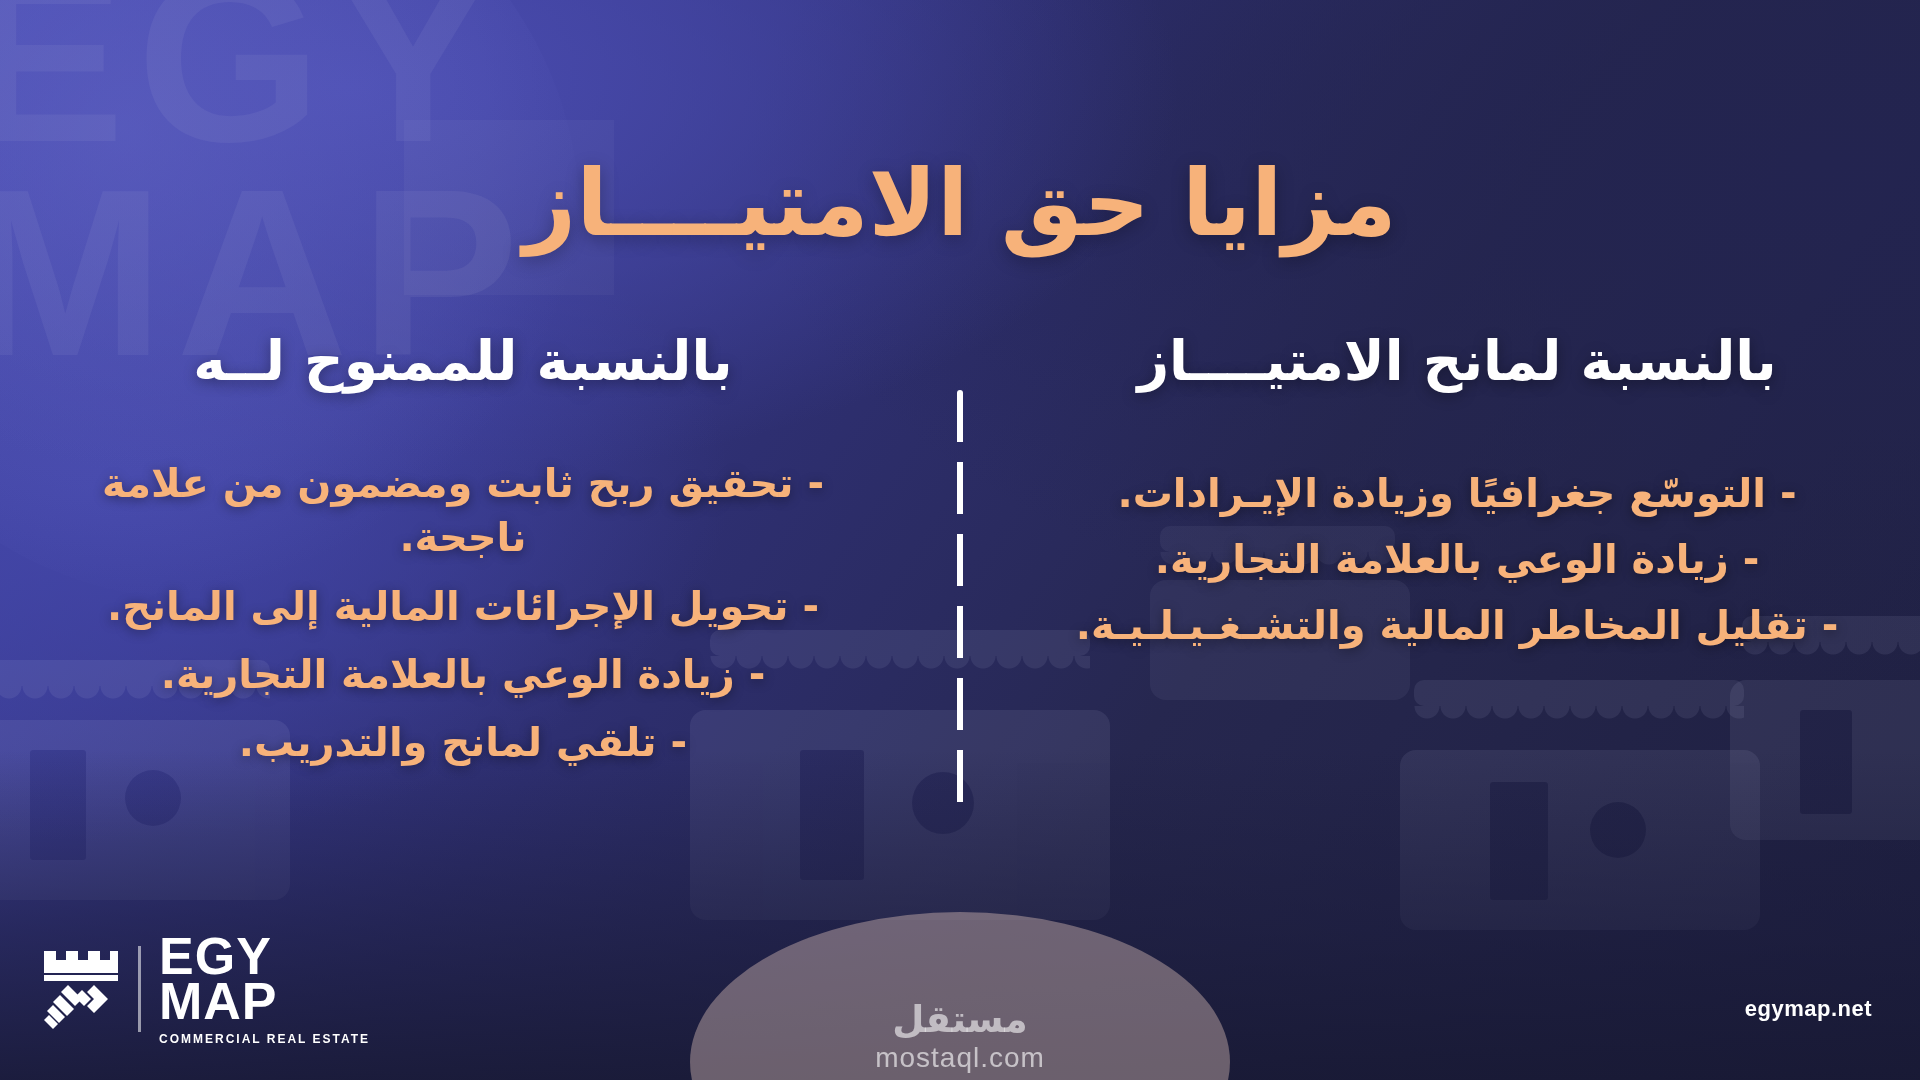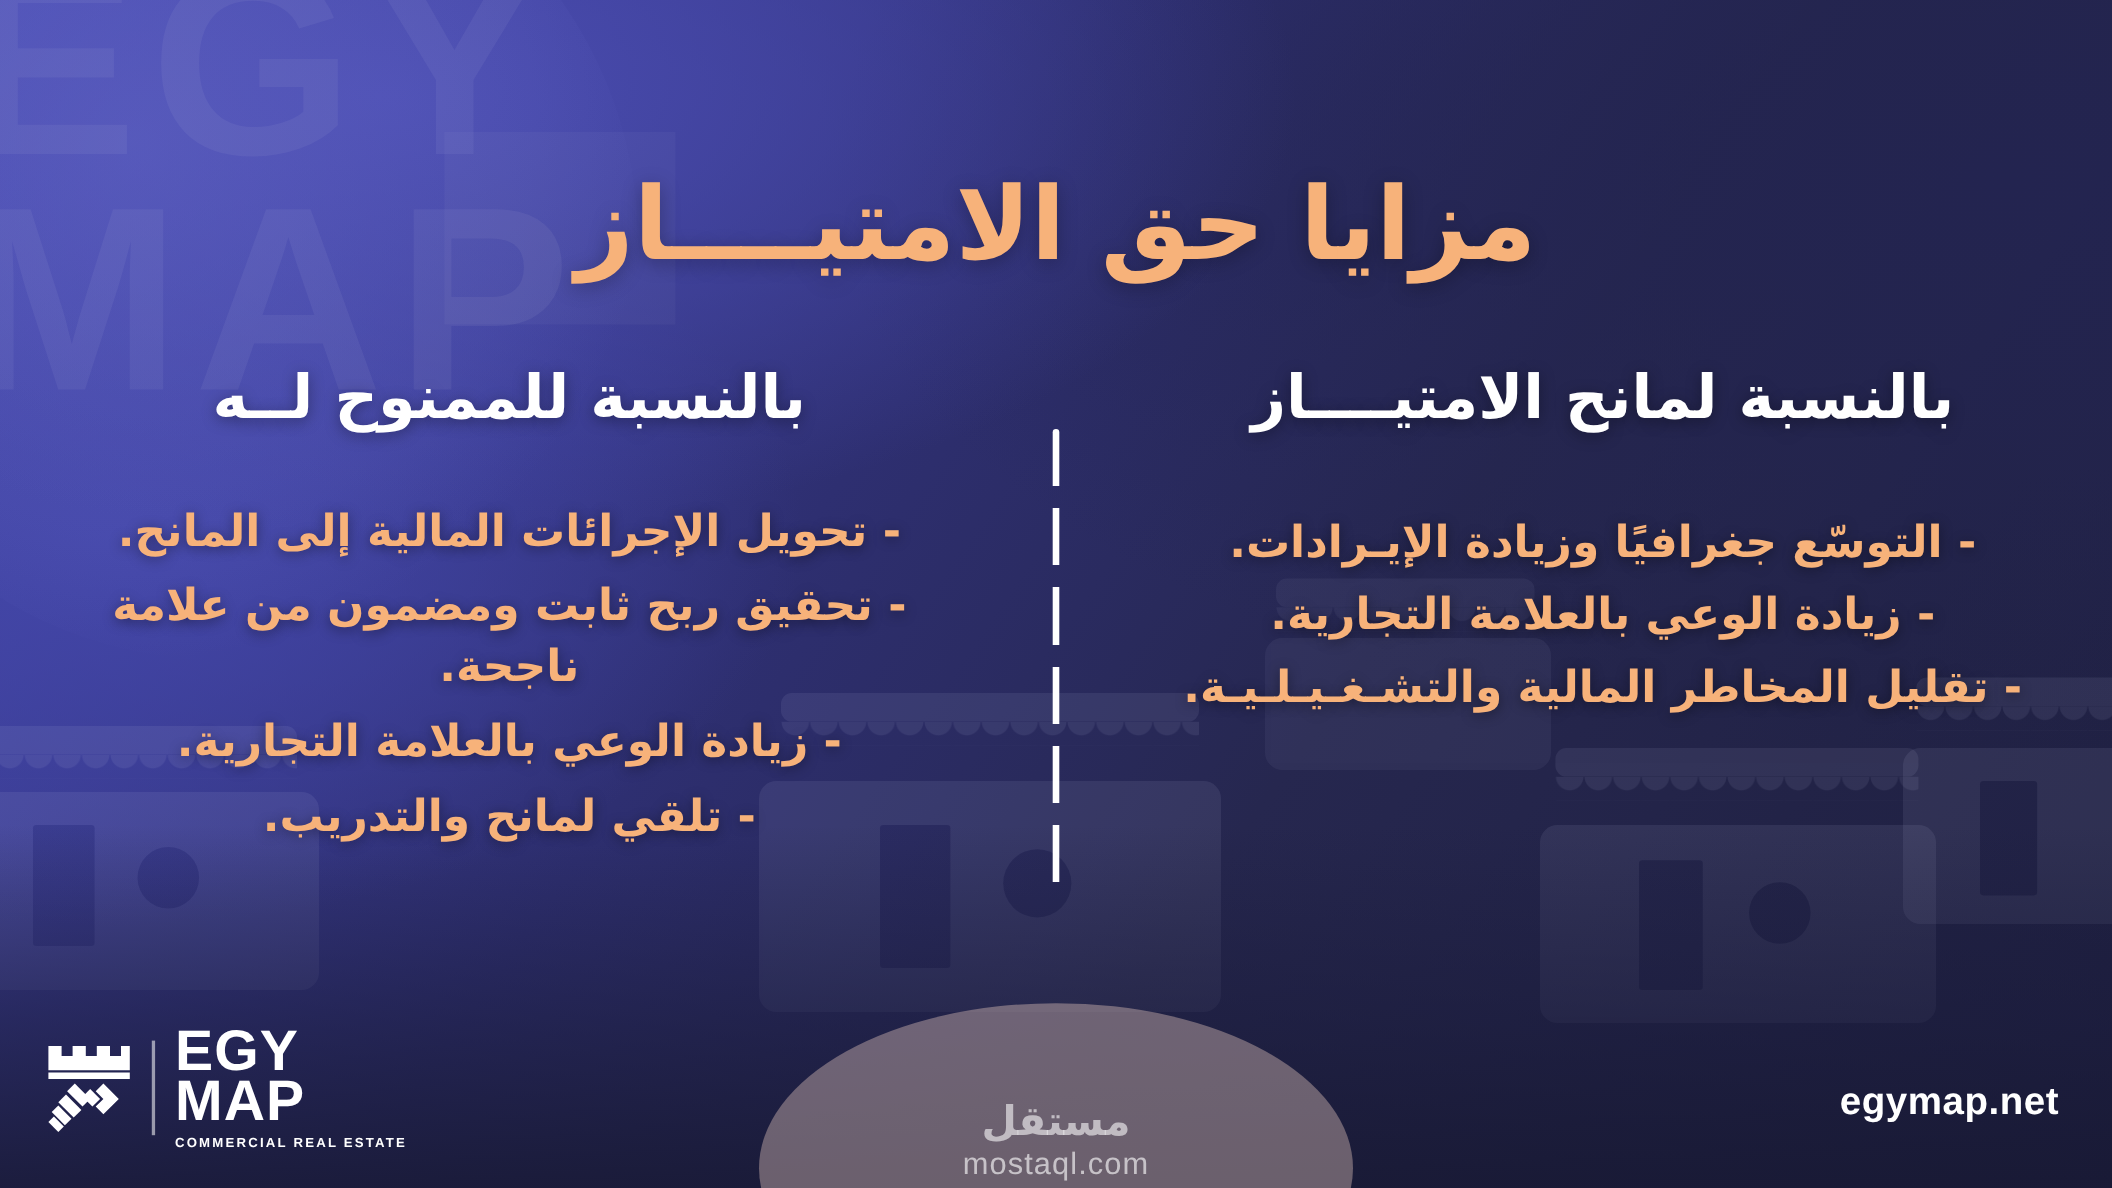--- a/index.html
+++ b/index.html
@@ -117,21 +117,21 @@
     font-family:"Liberation Sans","DejaVu Sans",sans-serif;
     font-weight:700;font-size:12px;color:#ffffff;
     letter-spacing:2.0px;margin-top:10px;
   }
 
   
   .site{
     position:absolute;right:48px;bottom:58px;
     direction:ltr;
     font-family:"Liberation Sans","DejaVu Sans",sans-serif;
-    font-weight:700;font-size:35px;color:#ffffff;letter-spacing:0.5px;
+    font-weight:700;font-size:22px;color:#ffffff;letter-spacing:0.5px;
   }
 
   
   .mq-ellipse{
     position:absolute;left:50%;transform:translateX(-50%);
     bottom:-132px;width:540px;height:300px;border-radius:50%;
     background:rgba(230,200,190,0.40);
     pointer-events:none;
   }
   .mq-wrap{
@@ -207,22 +207,22 @@
       <ul class="items">
         <li class="item">- التوسّع جغرافيًا وزيادة الإيـرادات.</li>
         <li class="item">- زيادة الوعي بالعلامة التجارية.</li>
         <li class="item two-line">- تقليل المخاطر المالية والتشـغـيـلـيـة.</li>
       </ul>
     </section>
 
     <section class="col col-left">
       <h2 class="col-head">بالنسبة للممنوح لــه</h2>
       <ul class="items">
+        <li class="item">- تحقيق ربح ثابت ومضمون من علامة ناجحة.</li>
         <li class="item">- تحويل الإجرائات المالية إلى المانح.</li>
-        <li class="item">- تحقيق ربح ثابت ومضمون من علامة ناجحة.</li>
         <li class="item">- زيادة الوعي بالعلامة التجارية.</li>
         <li class="item">- تلقي لمانح والتدريب.</li>
       </ul>
     </section>
   </div>
 
   <div class="logo">
     <svg class="logo-mark" viewBox="0 0 78 88">
       <path fill="#ffffff" d="M2 6h12v9h10V6h12v9h10V6h12v9h10V6h8v22H2z"></path>
       <path fill="#ffffff" d="M2 30h74v6H2z"></path>

